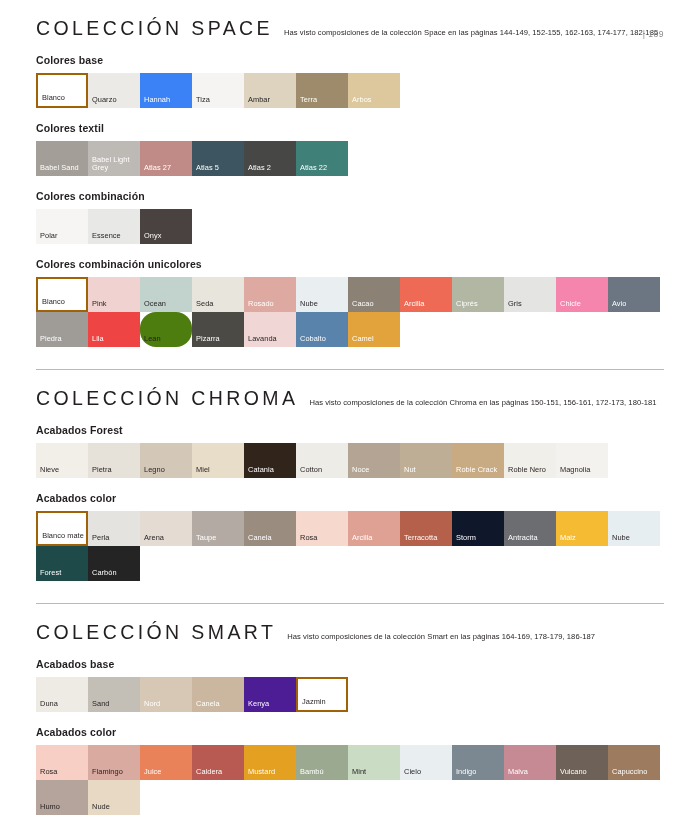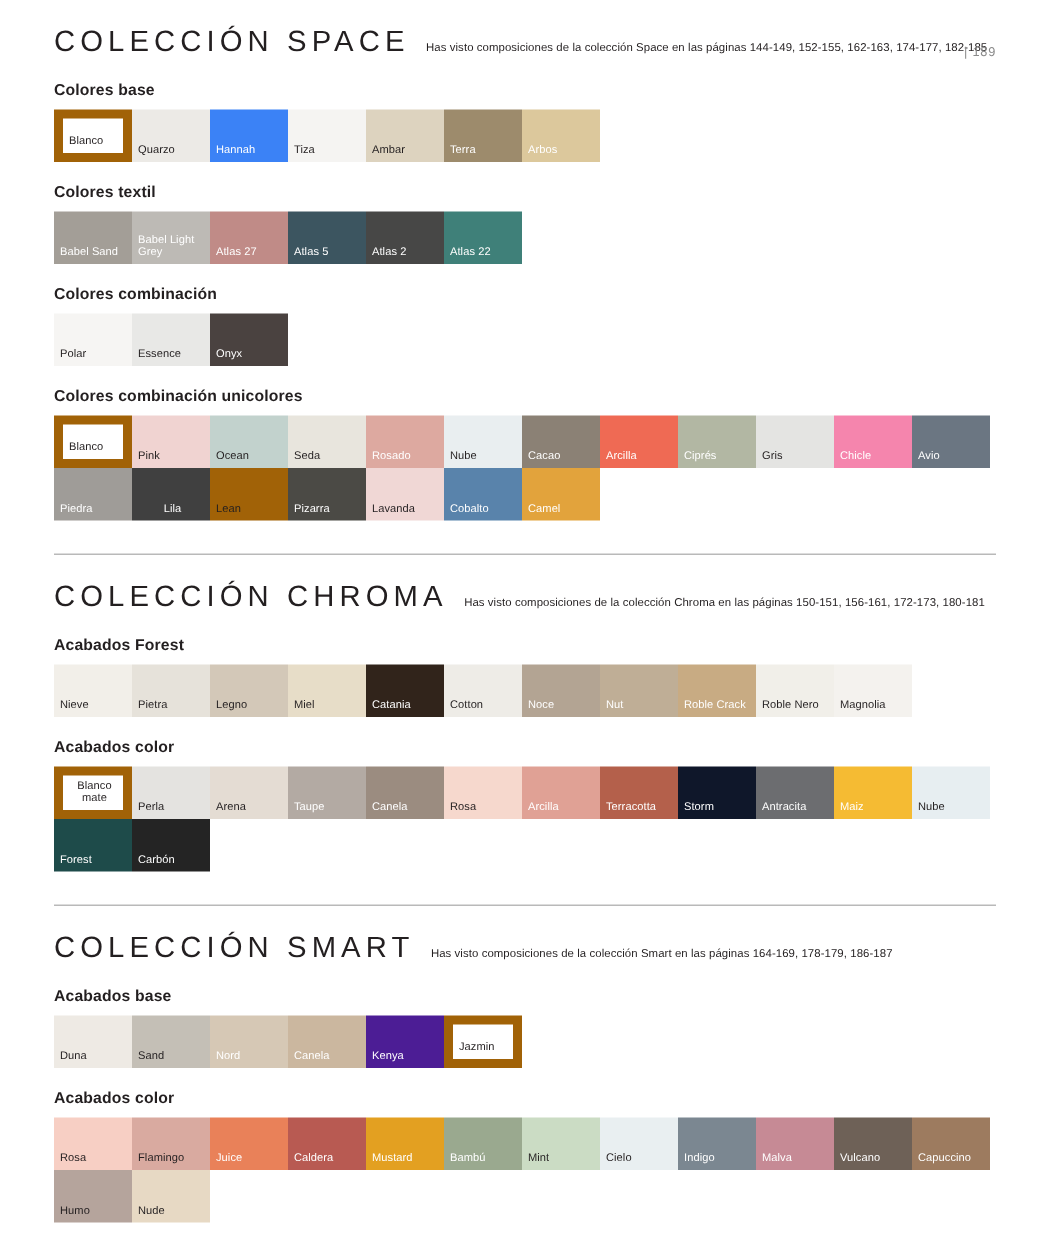--- a/index.html
+++ b/index.html
@@ -43,21 +43,21 @@
     display: block;
     overflow: hidden;
   }
   .sw .lbl {
     position: absolute; left: 4px; bottom: 3px; right: 2px;
     font-size: 7.4px; line-height: 8.6px;
     letter-spacing: .05px;
   }
   .sw.dark .lbl { color: #ffffff; }
   .sw.light .lbl { color: #231f20; }
-  .sw.outline { border: 6px solid #a16207; }
+  .sw.outline { border: 2px solid #a16207; }
 
   hr.sep {
     border: 0; border-top: 1px solid #b9b9b9;
     margin: 22px 0 0 0;
   }
   .coll-block { margin-top: 17px; }
 </style>
 </head>
 <body>
 
@@ -167,24 +167,24 @@
             </div>
             <div class="sw dark" style="background: rgb(245, 133, 173);">
               <span class="lbl">Chicle</span>
             </div>
             <div class="sw dark" style="background: rgb(107, 118, 130);">
               <span class="lbl">Avio</span>
             </div>
             <div class="sw dark" style="background: rgb(159, 156, 152);">
               <span class="lbl">Piedra</span>
             </div>
-            <div class="sw dark" style="background: #404040; text-align: center;">
+            <div class="sw dark" style="background: #ef4444;">
               <span class="lbl">Lila</span>
             </div>
-            <div class="sw light" style="background: #a16207;">
+            <div class="sw light" style="background: #4d7c0f; border-radius: 16px;">
               <span class="lbl">Lean</span>
             </div>
             <div class="sw dark" style="background: rgb(75, 74, 69);">
               <span class="lbl">Pizarra</span>
             </div>
             <div class="sw light" style="background: rgb(240, 215, 213);">
               <span class="lbl">Lavanda</span>
             </div>
             <div class="sw dark" style="background: rgb(89, 131, 171);">
               <span class="lbl">Cobalto</span>

